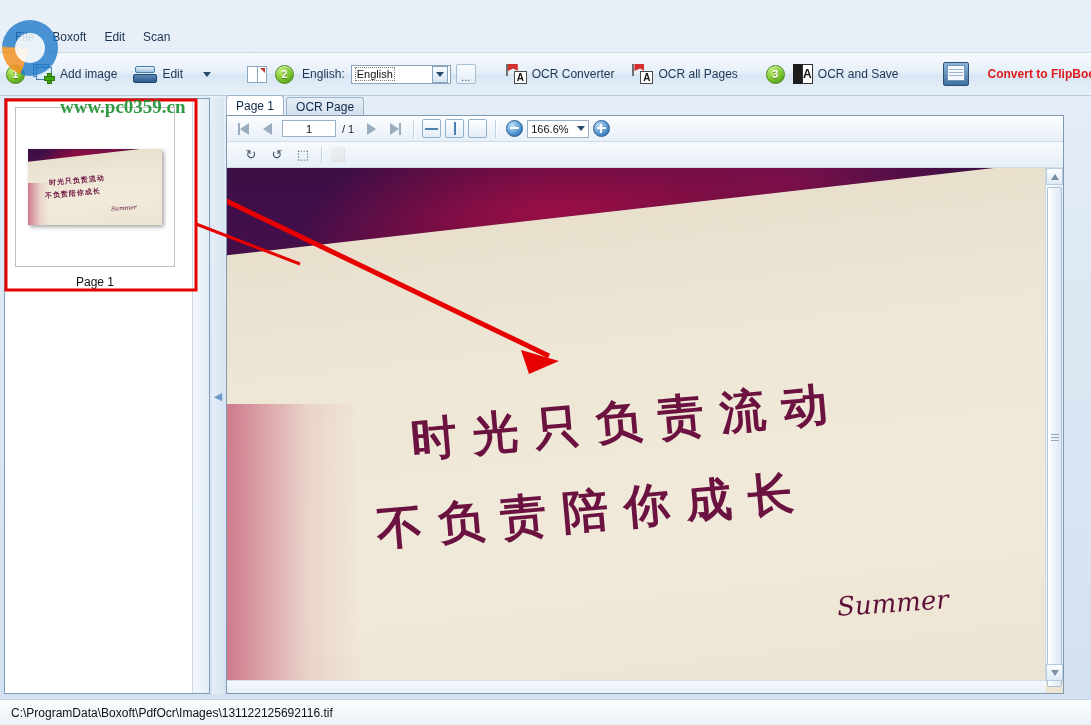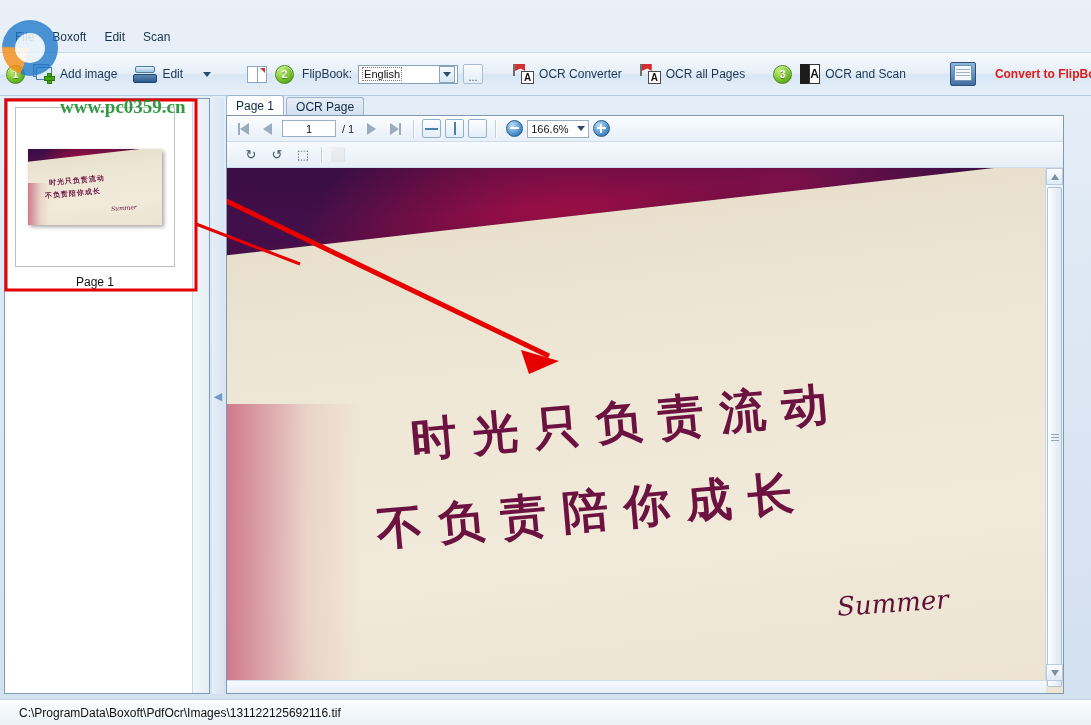--- a/index.html
+++ b/index.html
@@ -298,21 +298,21 @@
 
   
   .anno-arrow{position:absolute;left:0;top:0;pointer-events:none;}
 
   
   .statusbar{
     position:absolute;left:0;bottom:0;width:1091px;height:26px;
     background:linear-gradient(to bottom,#fcfdfe,#eaf1f8);
     border-top:1px solid #c4d4e4;display:flex;align-items:center;box-sizing:border-box;
   }
-  .status-text{font-size:12px;color:#111;padding-left:19px;}
+  .status-text{font-size:12px;color:#111;padding-left:11px;}
 
   
   .watermark{position:absolute;left:0;top:8px;width:270px;height:85px;pointer-events:none;}
   .wm-logo{
     position:absolute;left:2px;top:12px;width:56px;height:56px;border-radius:50%;
     background:
       conic-gradient(from 200deg,rgba(242,140,24,.92) 0deg,rgba(242,140,24,.92) 70deg,rgba(30,120,200,.9) 75deg,rgba(30,120,200,.9) 360deg);
     opacity:.88;
   }
   .wm-logo:after{
@@ -367,21 +367,21 @@
       </div>
     </div>
 
     <div class="tb-sep"></div>
 
     <div class="tb-group">
       <div class="tb-btn">
         <span class="ic ic-pages"></span>
       </div>
       <div class="badge">2</div>
-      <span class="tb-label" style="margin-left:8px;">FlipBook:</span>
+      <span class="tb-label" style="margin-left:8px;">English:</span>
       <div class="sel-lang" style="margin-left:6px;">
         <span class="val">English</span>
         <span class="sel-btn">
           <span class="caret" style="margin:0;"></span>
         </span>
       </div>
       <div class="dots-btn">...</div>
     </div>
 
     <div class="tb-sep"></div>
@@ -405,21 +405,21 @@
 
     <div class="tb-sep"></div>
 
     <div class="tb-group">
       <div class="badge">3</div>
       <div class="tb-btn">
         <span class="ic ic-ocrsave">
           <span class="blk"></span>
           <span class="wht">A</span>
         </span>
-        <span class="tb-label">OCR and Scan</span>
+        <span class="tb-label">OCR and Save</span>
       </div>
     </div>
 
     <div class="tb-sep"></div>
 
     <div class="tb-group" style="padding-left:14px;">
       <div class="tb-btn">
         <span class="ic ic-book">
           <span class="cover"></span>
             <span class="page"></span>

